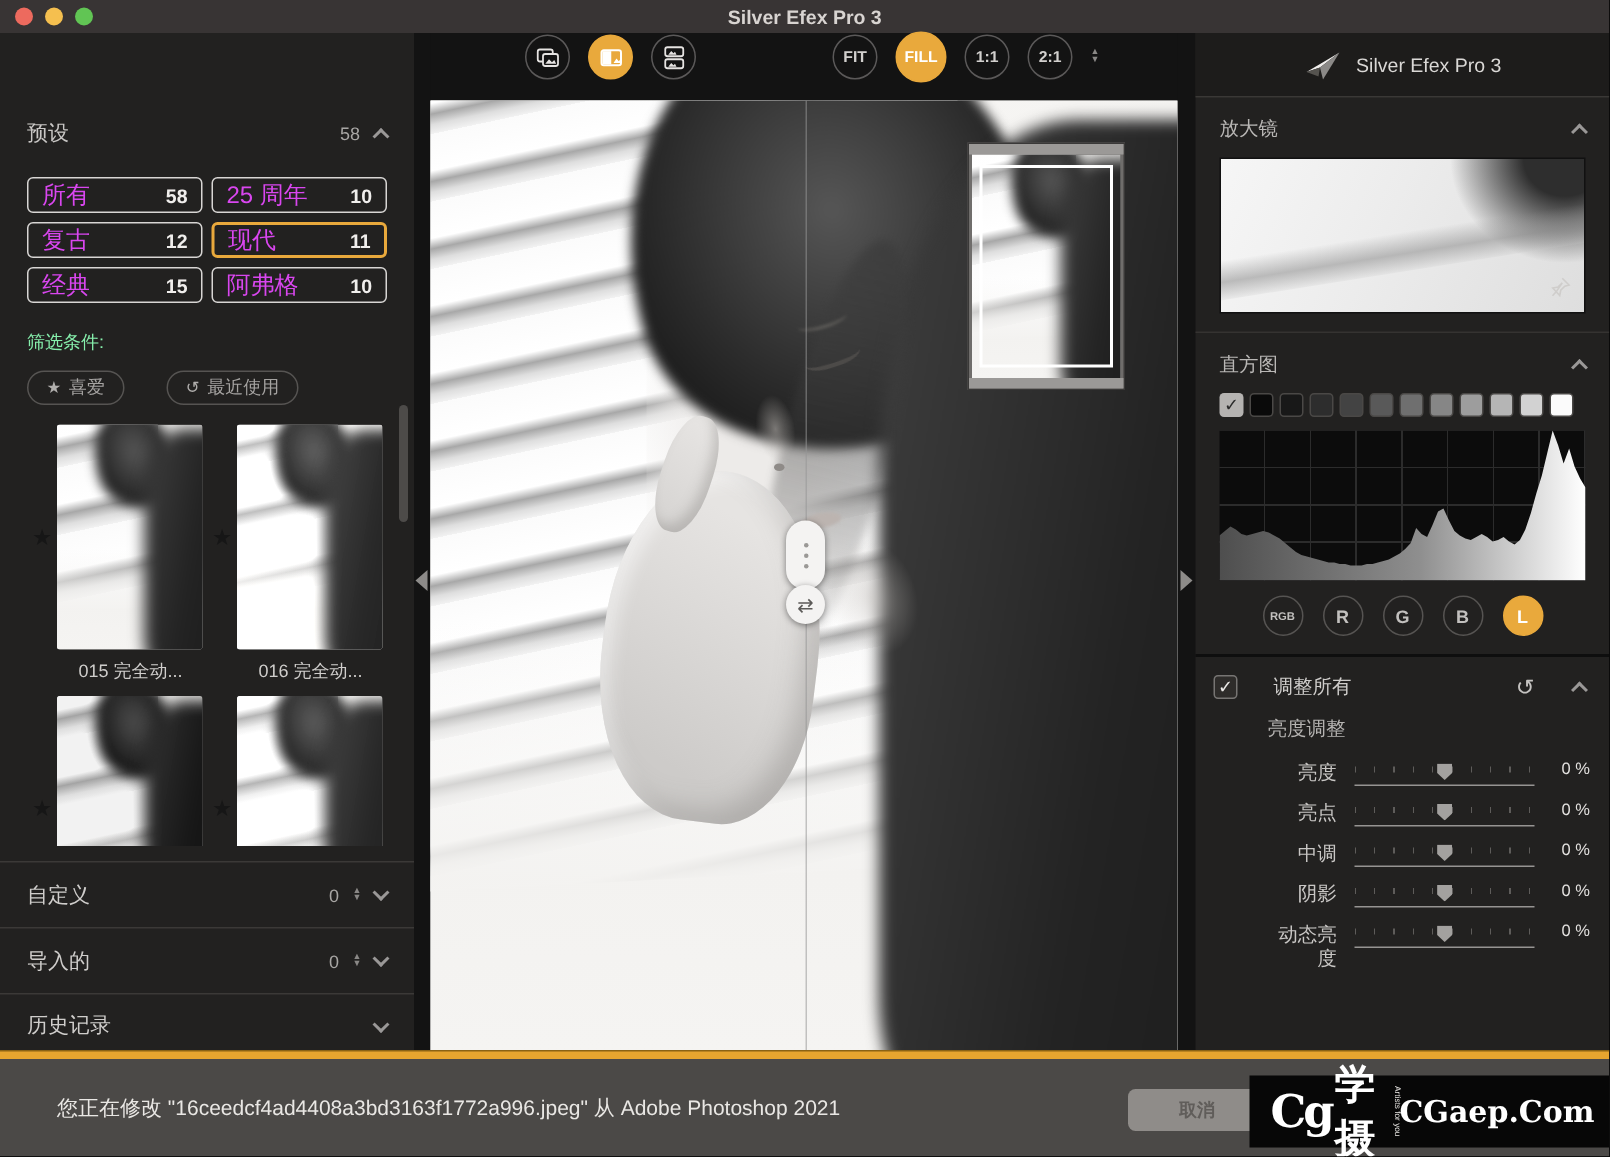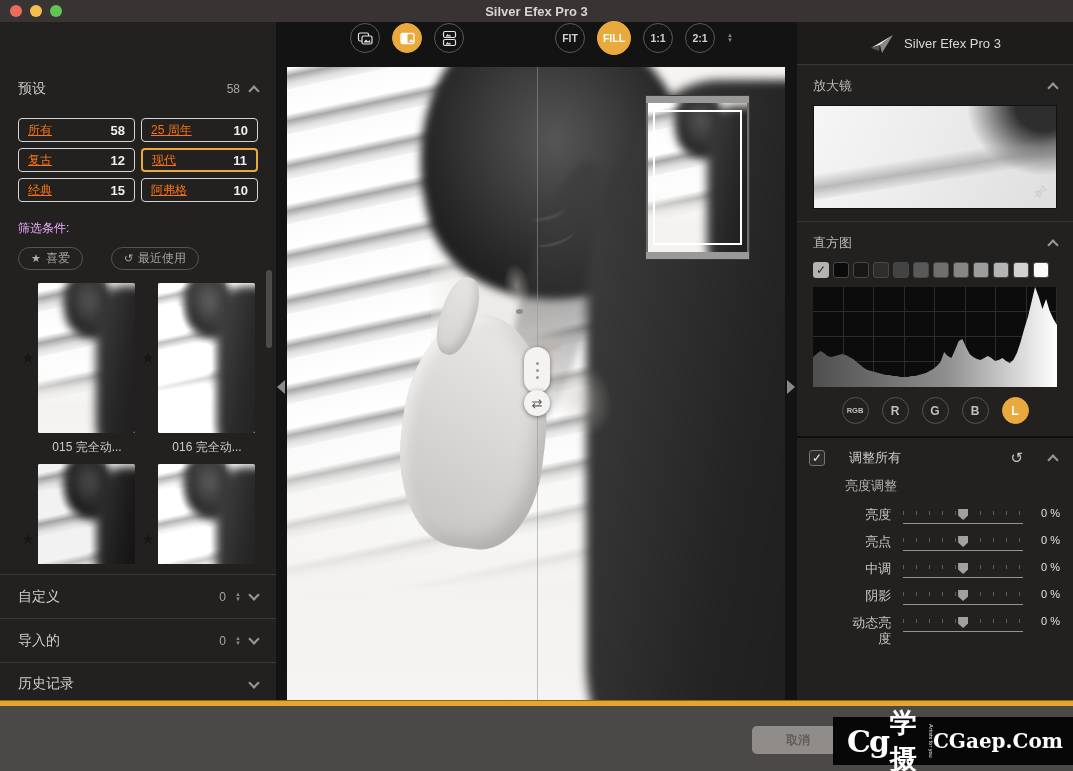--- a/index.html
+++ b/index.html
@@ -18,24 +18,24 @@
   .left-panel { position:absolute; left:0; top:22px; width:276px; height:678px; background:#222120; overflow:hidden; }
   .lp-pad { padding:0 18px; }
   .lp-header { margin-top:58px; display:flex; align-items:center; }
   .lp-header .t { font-size:14px; color:#c9c7c5; }
   .lp-header .c { margin-left:auto; font-size:12px; color:#a8a6a4; margin-right:10px; }
   .chev { width:8px; height:8px; border-right:2px solid #9a9897; border-bottom:2px solid #9a9897; display:inline-block; }
   .chev.up { transform:rotate(-135deg); margin-top:4px; }
   .chev.down { transform:rotate(45deg); margin-bottom:3px; }
   .lp-cats { margin-top:20px; display:grid; grid-template-columns:1fr 1fr; gap:6px 6px; }
   .cat { height:24px; border:1px solid #d8d6d4; border-radius:4px; display:flex; align-items:center; padding:0 9px; cursor:pointer; }
-  .cat .cl { font-size:12px; color:#f97316;text-decoration:underline; }
+  .cat .cl { font-size:16px; color:#d946ef; }
   .cat .cc { margin-left:auto; font-size:13px; font-weight:bold; color:#f0eeec; }
   .cat.active { border:2px solid #E9A93C; }
-  .lp-filter-label { margin-top:18px; font-size:12px; color:#f0abfc; }
+  .lp-filter-label { margin-top:18px; font-size:12px; color:#86efac; }
   .lp-pills { margin-top:10px; display:flex; gap:28px; }
   .pill { height:23px; border:1px solid #565452; border-radius:12px; display:flex; align-items:center; gap:5px; padding:0 12px; color:#a5a3a1; font-size:12px; cursor:pointer; }
   .pill .ic { font-size:11px; color:#b0aeac; }
   .thumbs { margin-top:13px; height:281px; overflow:hidden; position:relative; }
   .thumb-row { display:flex; }
   .thumb-cell { display:flex; align-items:center; width:125px; }
   .thumb-star { width:20px; font-size:15px; color:#161616; text-align:center; cursor:pointer; }
   .thumb-img { width:97px; height:150px; border-radius:2px; position:relative; overflow:hidden; cursor:pointer; }
   .thumb-labels { display:flex; margin:6px 0 8px 0; }
   .thumb-labels div { width:125px; text-align:center; font-size:12px; color:#cfcdcb; padding-left:18px; }
@@ -511,20 +511,21 @@
           <span class="line"></span>
           <span class="handle"></span>
         </span>
       <span class="val">0 %</span>
     </div>
 
   </div>
 
   <div class="accent"></div>
   <div class="bottom-bar">
+    <span class="status">您正在修改 "16ceedcf4ad4408a3bd3163f1772a996.jpeg" 从 Adobe Photoshop 2021</span>
     <button class="cancel-btn">取消</button>
     <div class="watermark">
       <span class="wm-cg">Cg</span>
       <span class="wm-cn">学摄</span>
       <span class="wm-tag">Artists for you</span>
       <span class="wm-site">CGaep.Com</span>
     </div>
   </div>
 
 </div>

